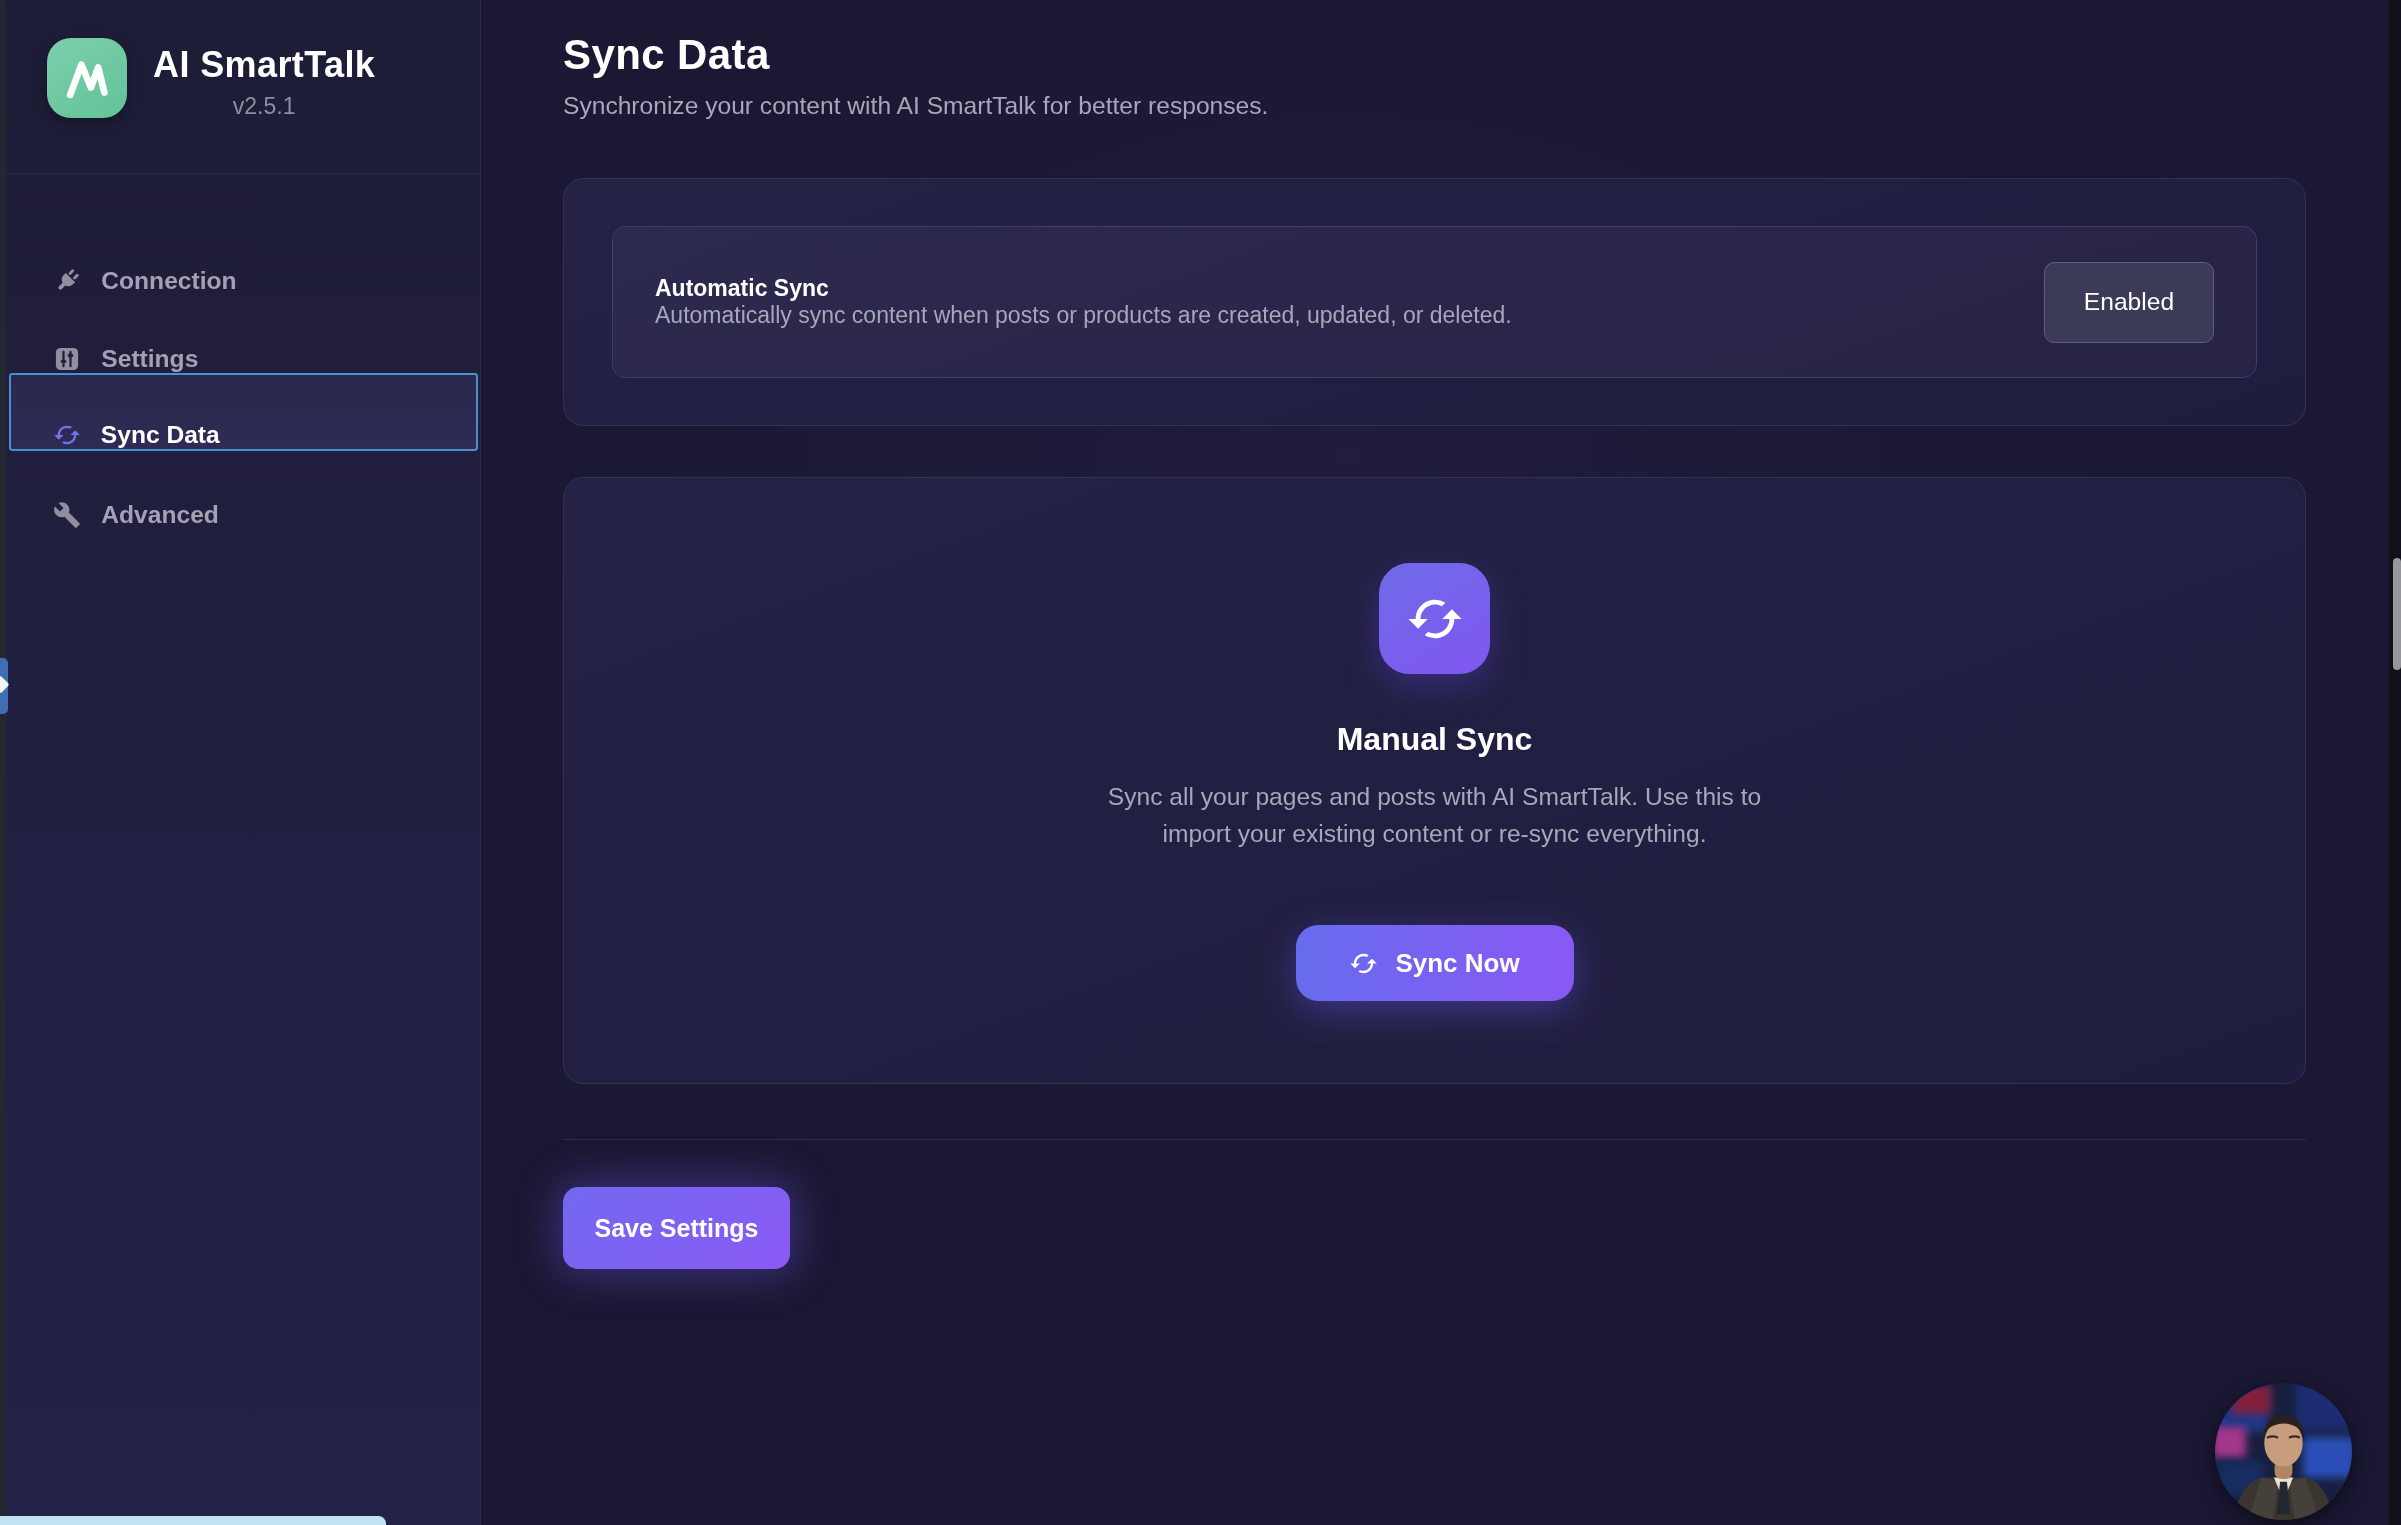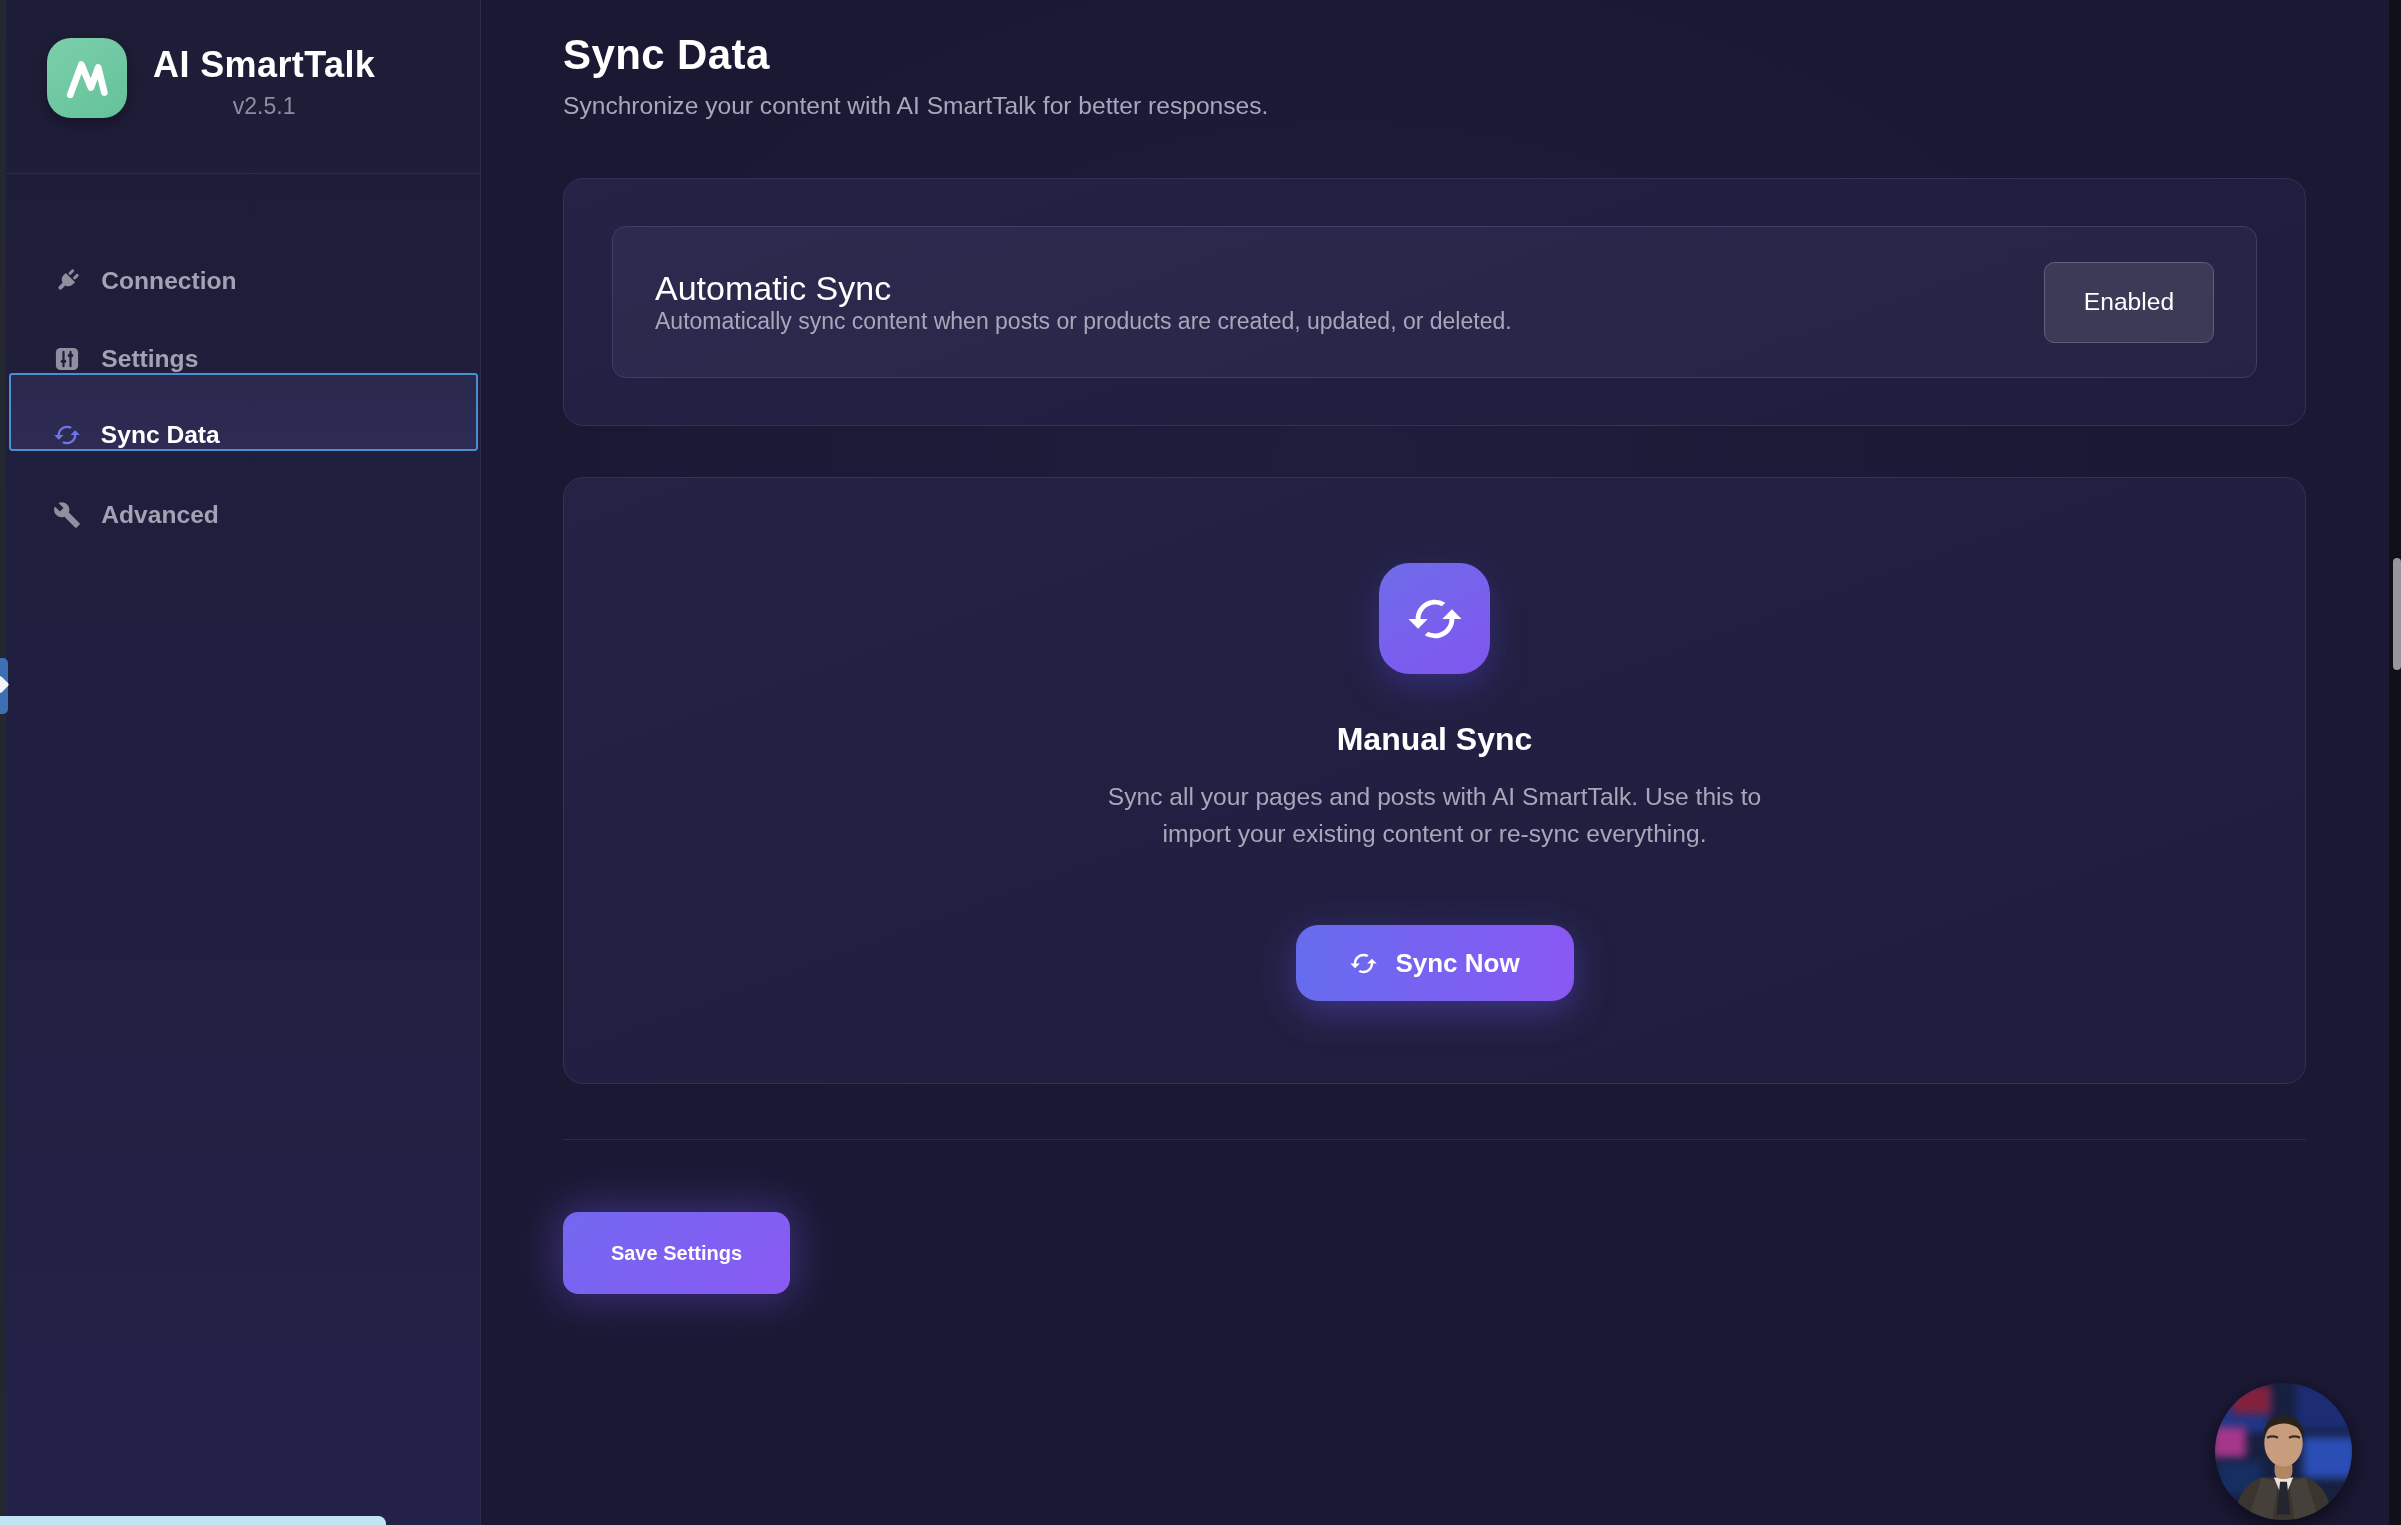--- a/index.html
+++ b/index.html
@@ -77,21 +77,21 @@
   }
   .card-auto { margin-top: 58px; padding: 47px 48px; }
   .setting-row {
     display: flex; align-items: center; justify-content: space-between;
     height: 152px;
     padding: 0 42px;
     background: linear-gradient(160deg, #2c2a4e 0%, #262344 100%);
     border: 1.7px solid #403d66;
     border-radius: 13.6px;
   }
-  .setting-title { color: #ffffff; font-size: 34px; font-weight: normal; }
+  .setting-title { color: #ffffff; font-size: 23px; font-weight: bold; }
   .setting-desc { color: #a7a7ba; font-size: 23px; margin-top: 0; }
   .status-btn {
     flex: 0 0 auto;
     width: 170px; height: 81px;
     background: #3b3a57;
     border: 1.7px solid #605e7d;
     border-radius: 10.2px;
     color: #ffffff; font-size: 24.6px;
     font-family: "Liberation Sans", sans-serif;
     cursor: pointer;
@@ -126,25 +126,25 @@
     box-shadow: 0 10.2px 37px rgba(106,88,240,0.40);
     cursor: pointer;
   }
   .sync-now-btn svg { width: 29px; height: 29px; }
 
   .footer-divider {
     border: none; border-top: 1.7px solid #2d2b4a;
     margin-top: 55px;
   }
   .save-btn {
-    margin-top: 72px;
+    margin-top: 47px;
     width: 227px; height: 82px;
     border: none; border-radius: 15.3px;
     background: linear-gradient(135deg, #7268f0 0%, #8a5af4 100%);
-    color: #ffffff; font-size: 20px; font-weight: bold;
+    color: #ffffff; font-size: 25px; font-weight: bold;
     font-family: "Liberation Sans", sans-serif;
     box-shadow: 0 0 42px 6.8px rgba(124,92,246,0.35);
     cursor: pointer;
   }
 
   
   .edge-tab {
     position: absolute; left: 0; top: 658px;
     width: 7.6px; height: 56px;
     background: #3d6fb2;

